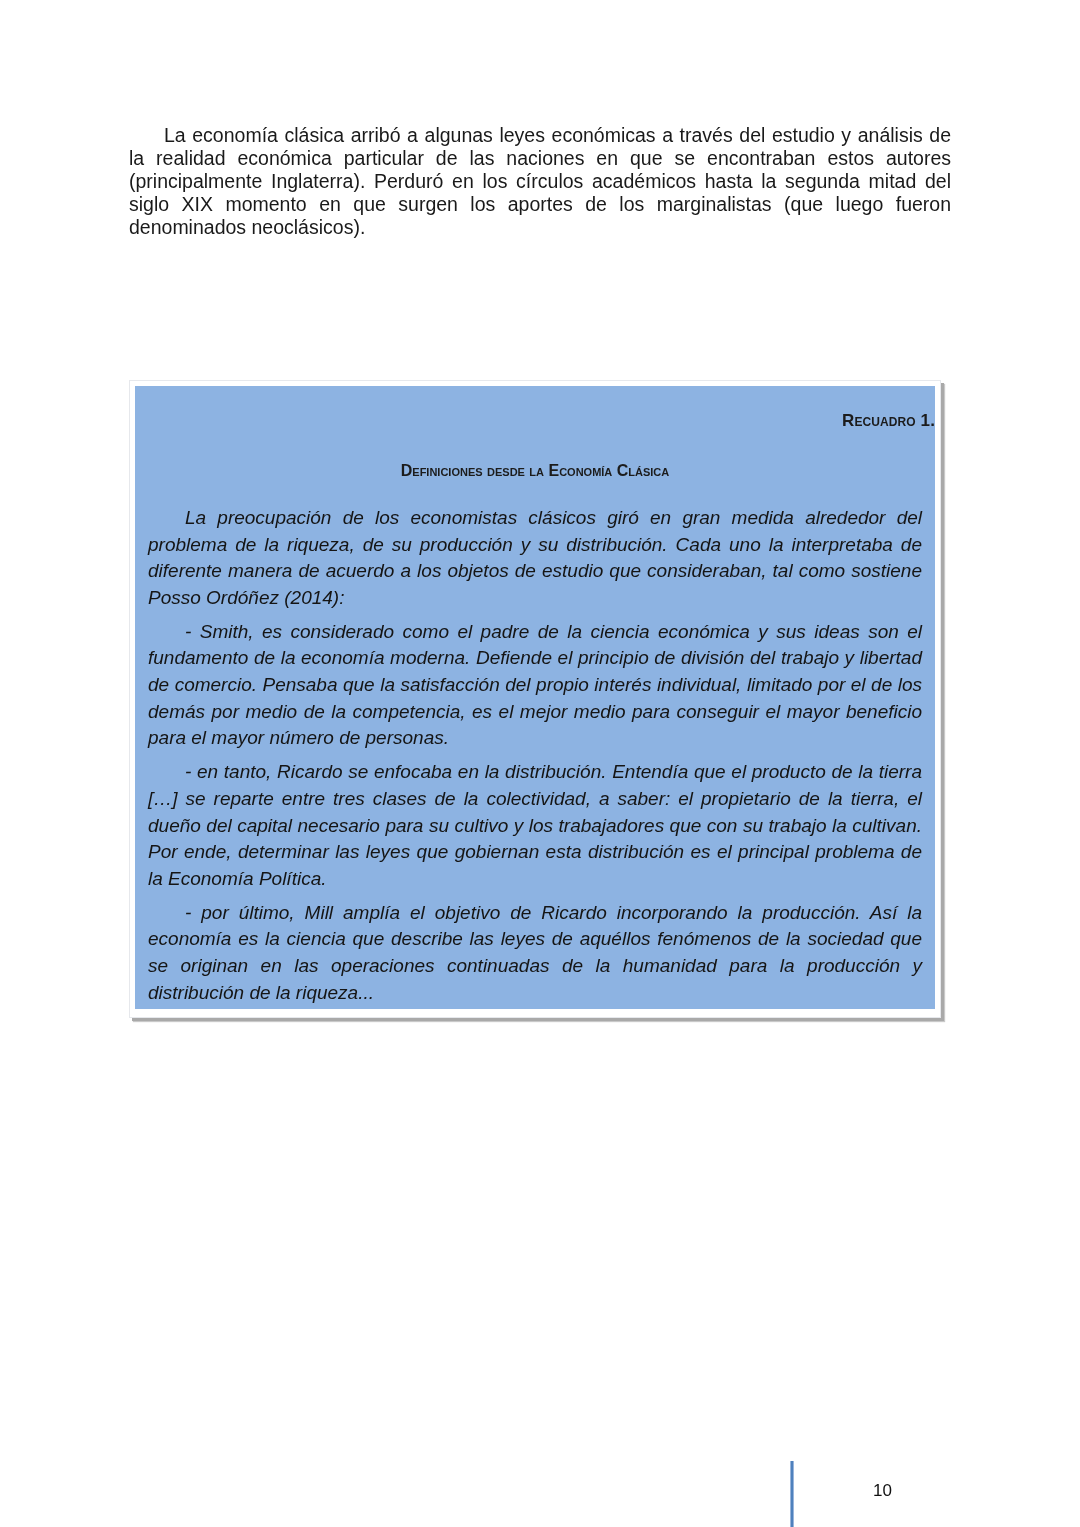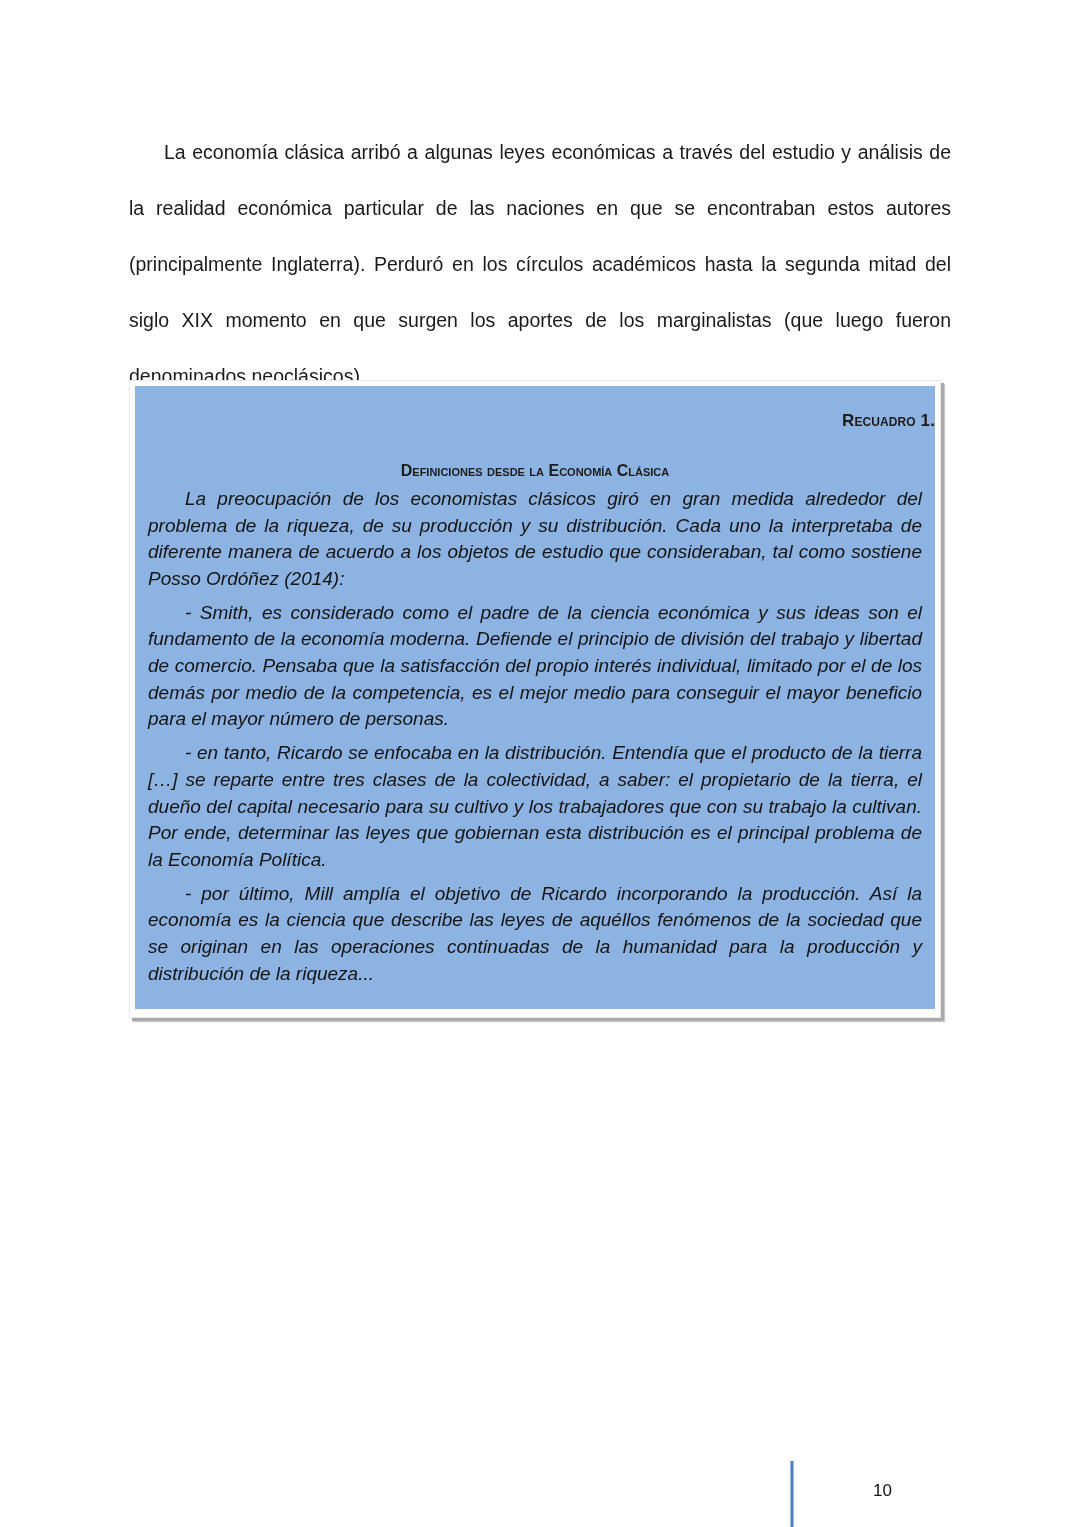--- a/index.html
+++ b/index.html
@@ -14,21 +14,21 @@
       overflow: hidden;
       font-family: "Liberation Sans", "DejaVu Sans", sans-serif;
       color: #1a1a1a;
     }
     .body-text {
       position: absolute;
       left: 129px;
       top: 124px;
       width: 822px;
       font-size: 19.5px;
-      line-height: 56px;
+      line-height: 23px;
       text-align: justify;
       text-indent: 35px;
       margin: 0;
       color: #1a1a1a;
     }
     .box-frame {
       position: absolute;
       left: 129px;
       top: 380px;
       width: 810px;
@@ -62,21 +62,21 @@
       font-weight: bold;
       font-variant: small-caps;
       font-size: 16px;
       line-height: 34px;
       color: #1c1c1c;
     }
     .box-body {
       position: absolute;
       left: 13px;
       right: 13px;
-      top: 100px;
+      top: 119px;
       font-style: italic;
       font-size: 19px;
       line-height: 26.6px;
       color: #151515;
     }
     .box-body p {
       margin: 0 0 7.5px 0;
       text-align: justify;
       text-indent: 37px;
     }

